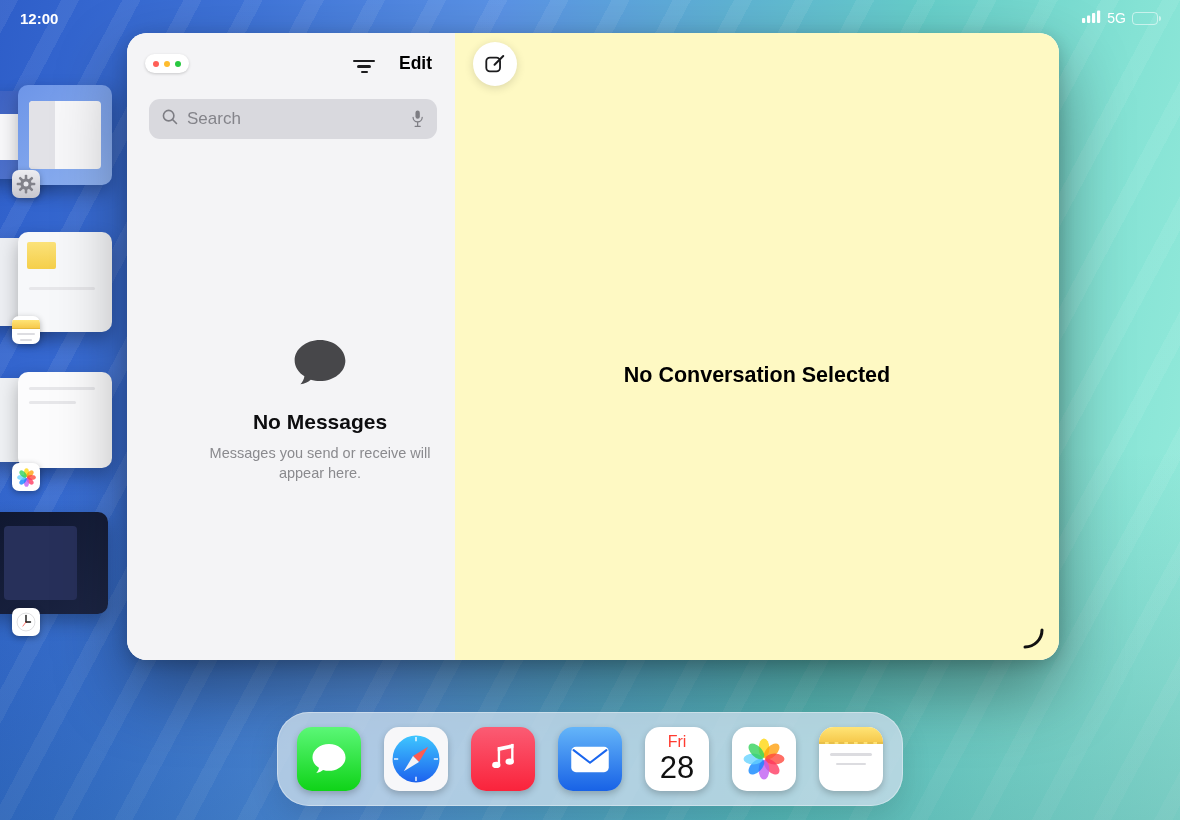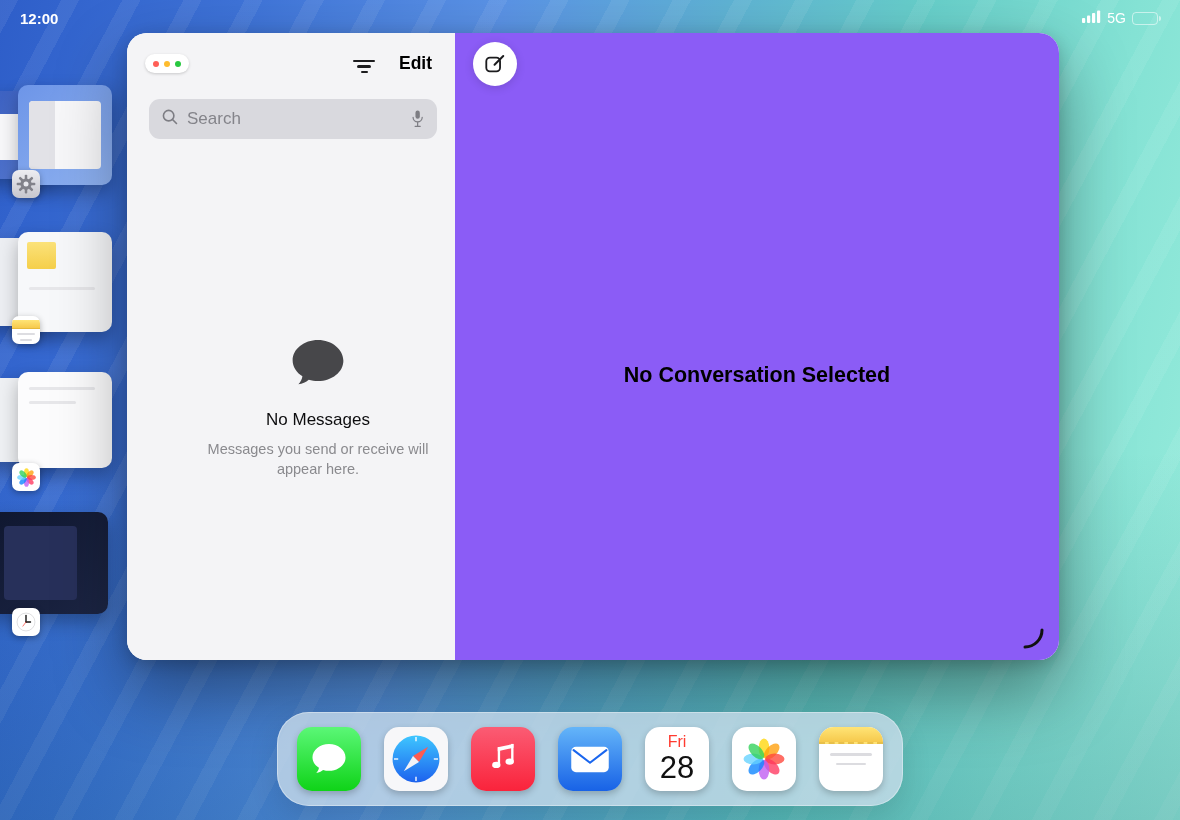--- a/index.html
+++ b/index.html
@@ -41,39 +41,39 @@
   .faint-line{position:absolute;left:12%;top:16%;width:70%;height:3px;background:#e7e7ea;border-radius:2px;}
   .dark-win{position:absolute;left:12%;top:14%;width:62%;height:72%;background:#27305a;border-radius:4px;}
   .mini-icon{position:absolute;left:36px;width:28px;height:28px;border-radius:7px;box-shadow:0 2px 6px rgba(0,0,0,.3);display:flex;align-items:center;justify-content:center;overflow:hidden;background:#fff;z-index:5;flex-direction:column;}
   .mini-icon.settings{background:linear-gradient(180deg,#ededf1,#c6c6cd);}
   .g1 .mini-icon{top:85px;} .g2 .mini-icon{top:84px;} .g3 .mini-icon{top:91px;} .g4 .mini-icon{top:96px;}
   .mini-notes-band{width:100%;height:9px;background:linear-gradient(180deg,#ffe476,#f6c94c);border-bottom:1px solid #e6b93c;}
   .mini-notes-line{width:64%;height:2px;background:#dddde1;border-radius:1px;margin-top:4px;}
 
   
   .window{position:absolute;left:127px;top:33px;width:932px;height:627px;background:#fff;border-radius:20px;box-shadow:0 30px 70px rgba(0,0,0,.4),0 4px 16px rgba(0,0,0,.18);z-index:30;}
-  .sidebar{position:absolute;left:0;top:0;bottom:0;width:388px;background:#f4f4f6;border-right:6px solid #701a75;border-radius:20px 0 0 20px;}
-  .detail{position:absolute;left:328px;top:0;right:0;bottom:0;background:#8b5cf6;border-radius:0 20px 20px 0;}
+  .sidebar{position:absolute;left:0;top:0;bottom:0;width:388px;background:#f4f4f6;border-right:2px solid #701a75;border-radius:20px 0 0 20px;}
+  .detail{position:absolute;left:328px;top:0;right:0;bottom:0;background:#fef9c3;border-radius:0 20px 20px 0;}
 
   .traffic{position:absolute;left:18px;top:21px;width:44px;height:19px;background:#fff;border-radius:10px;display:flex;align-items:center;justify-content:center;gap:5px;box-shadow:0 1px 3px rgba(0,0,0,.18);cursor:pointer;}
   .dot{width:6px;height:6px;border-radius:50%;}
   .dot.red{background:#ff5f57;} .dot.amber{background:#febc2e;} .dot.green{background:#28c840;}
 
   .filter-btn{position:absolute;left:222px;top:22px;width:30px;height:20px;background:none;border:none;cursor:pointer;}
   .filter-btn span{display:block;height:2.5px;background:#1c1c1e;border-radius:2px;margin:3px auto 0;}
   .edit-btn{position:absolute;left:272px;top:20px;background:none;border:none;font-family:inherit;font-size:17.5px;font-weight:600;color:#000;cursor:pointer;}
   .compose-btn{position:absolute;left:346px;top:9px;width:44px;height:44px;border-radius:50%;background:#fff;border:none;box-shadow:0 2px 10px rgba(0,0,0,.14);display:flex;align-items:center;justify-content:center;cursor:pointer;z-index:5;}
 
   .search{position:absolute;left:22px;top:66px;width:288px;height:40px;background:#d9d9de;border-radius:11px;display:flex;align-items:center;padding:0 12px;gap:8px;}
   .search input{flex:1;min-width:0;border:none;outline:none;background:transparent;font-size:17px;color:#1c1c1e;font-family:inherit;}
   .search input::placeholder{color:#84848a;}
   .mic-btn{background:none;border:none;cursor:pointer;display:flex;align-items:center;}
 
   .sidebar-empty{position:absolute;left:0;right:0;top:304px;display:flex;flex-direction:column;align-items:center;text-align:center;}
-  .empty-title{font-size:17px;font-weight:400;color:#0d0d0f;margin-top:16px;}
+  .empty-title{font-size:21px;font-weight:700;color:#0d0d0f;margin-top:16px;}
   .empty-desc{margin-top:9px;font-size:14.5px;line-height:1.4;color:#8a8a8e;max-width:240px;}
 
   .detail-title{position:absolute;left:0;right:0;top:330px;text-align:center;font-size:21.5px;font-weight:700;color:#000;}
   .resize-handle{position:absolute;right:14px;bottom:6px;cursor:nwse-resize;}
 
   
   .dock{position:absolute;left:277px;top:712px;width:626px;height:94px;border-radius:32px;background:rgba(203,221,235,.78);box-shadow:inset 0 0 0 1px rgba(255,255,255,.35),0 10px 30px rgba(0,0,0,.12);display:flex;align-items:center;justify-content:center;gap:23px;z-index:40;}
   .dock-icon{width:64px;height:64px;border-radius:15px;position:relative;overflow:hidden;box-shadow:0 3px 7px rgba(0,0,0,.22);display:flex;align-items:center;justify-content:center;cursor:pointer;flex-direction:column;}
   .app-messages{background:linear-gradient(180deg,#5bf777 0%,#0fd318 100%);}
   .app-safari{background:#f7f7f9;}

